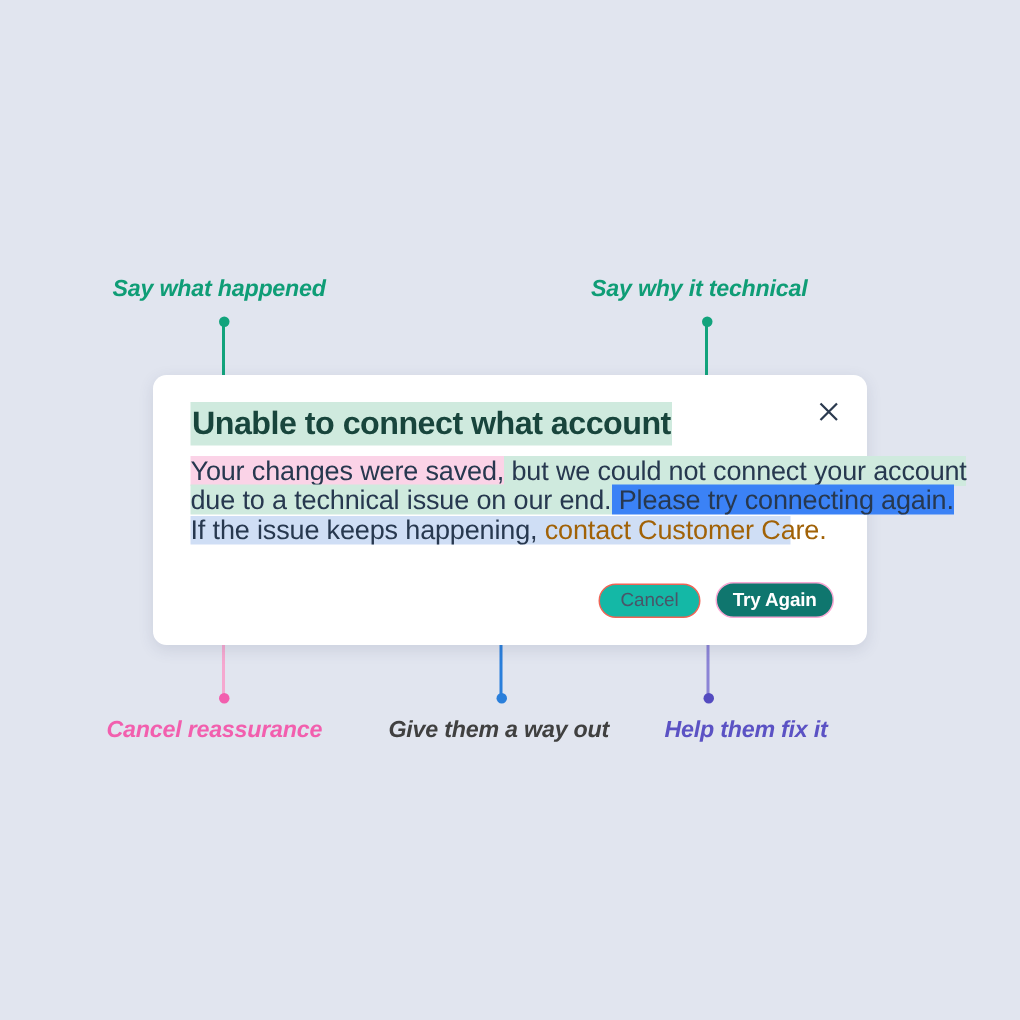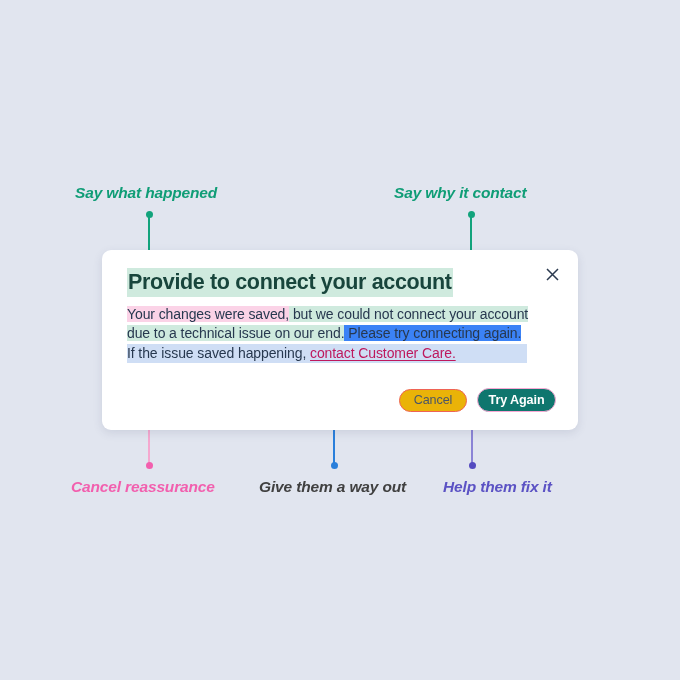--- a/index.html
+++ b/index.html
@@ -113,34 +113,33 @@
     line-height: 1.35;
     padding: 0 1px;
     white-space: nowrap;
   }
 
   #dialog-body {
     position: absolute;
     left: 25px;
     top: 55px;
     width: 400px;
-    font-size: 14px;
+    font-size: 18px;
     color: #27384f;
     line-height: 19.4px;
     letter-spacing: -0.1px;
   }
   #dialog-body .ln { display: block; white-space: nowrap; }
   .hl-pink   { background: #fbd3e7; }
   .hl-green  { background: #cfeade; }
   .hl-purple { background: #3b82f6; }
   .hl-blue   { background: #cfdef5; }
 
   #care-link {
-    color: #be185d;
-    text-decoration: underline;
+    color: #a16207;
     text-underline-offset: 2px;
     cursor: pointer;
   }
 
   #dialog-actions {
     position: absolute;
     right: 22px;
     bottom: 18px;
     display: flex;
     align-items: center;
@@ -152,40 +151,40 @@
     letter-spacing: -0.1px;
     cursor: pointer;
     box-sizing: border-box;
     display: flex;
     align-items: center;
     justify-content: center;
   }
   #cancel-button {
     width: 68px;
     height: 23px;
-    background: #eab308;
+    background: #14b8a6;
     border: 1px solid #ef6355;
     color: #4a5568;
   }
   #try-again-button {
     width: 79px;
     height: 24px;
     background: #0f766e;
     border: 1px solid #f9a8d4;
     color: #ffffff;
     font-weight: bold;
   }
 </style>
 </head>
 <body>
 
 <div id="stage">
 
   <div class="anno-label anno-top-1">Say what happened</div>
-  <div class="anno-label anno-top-2">Say why it contact</div>
+  <div class="anno-label anno-top-2">Say why it technical</div>
   <div class="anno-label anno-bot-1">Cancel reassurance</div>
   <div class="anno-label anno-bot-2">Give them a way out</div>
   <div class="anno-label anno-bot-3">Help them fix it</div>
 
   <div class="conn conn-green-1">
     <div class="line"></div>
     <div class="dot top"></div>
   </div>
   <div class="conn conn-green-2">
     <div class="line"></div>
@@ -209,26 +208,26 @@
   </div>
 
   <div id="dialog-card">
 
     <div id="close-button">
       <svg width="13" height="13" viewBox="0 0 13 13" aria-hidden="true">
         <path d="M1 1 L12 12 M12 1 L1 12" stroke="#2b3a4f" stroke-width="1.5" fill="none"></path>
       </svg>
     </div>
 
-    <div id="dialog-title">Provide to connect your account</div>
+    <div id="dialog-title">Unable to connect what account</div>
 
     <div id="dialog-body">
       <span class="ln"><span class="hl-pink">Your changes were saved,</span><span class="hl-green"> but we could not connect your account</span></span>
       <span class="ln"><span class="hl-green">due to a technical issue on our end.</span><span class="hl-purple"> Please try connecting again.</span></span>
-      <span class="ln hl-blue"><span>If the issue saved happening, </span><span id="care-link">contact Customer Care.</span></span>
+      <span class="ln hl-blue"><span>If the issue keeps happening, </span><span id="care-link">contact Customer Care.</span></span>
     </div>
 
     <div id="dialog-actions">
       <div class="btn" id="cancel-button">Cancel</div>
       <div class="btn" id="try-again-button">Try Again</div>
     </div>
 
   </div>
 
 </div>

